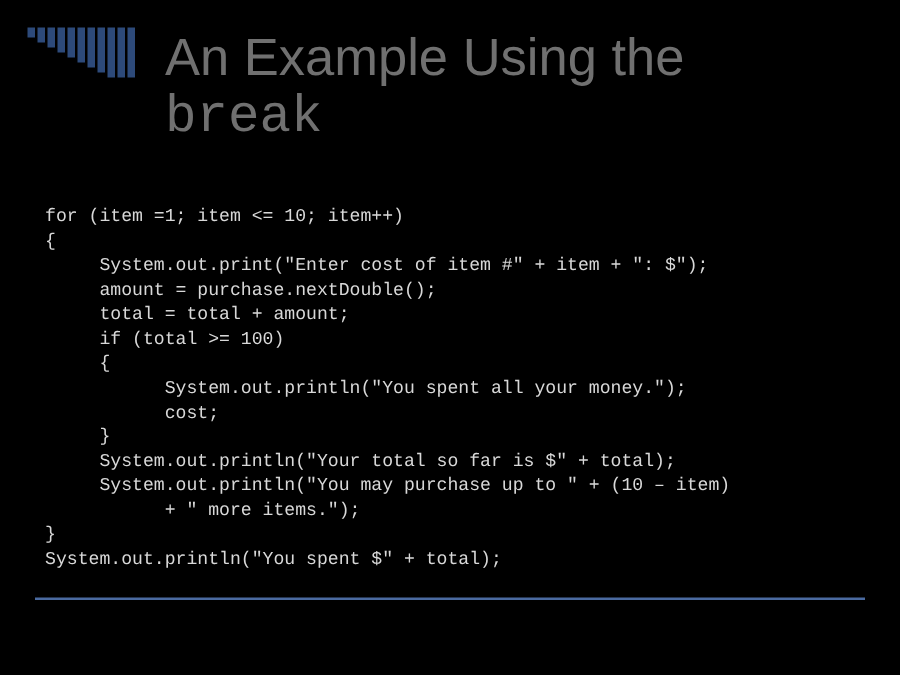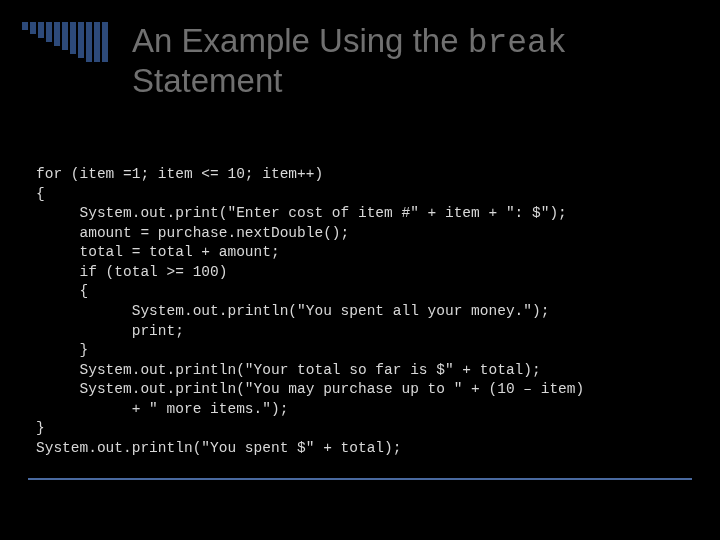--- a/index.html
+++ b/index.html
@@ -24,21 +24,21 @@
   }
   .title-block {
     position: absolute;
     top: 22px;
     left: 132px;
     right: 40px;
     color: #000;
     background: transparent;
   }
   .title-text {
-    font-size: 33px;
+    font-size: 42px;
     font-family: Arial, sans-serif;
     color: #000;
     filter: none;
   }
   
   .title-text {
     color: #3a3a3a;
     text-shadow: 2px 2px 3px rgba(120,120,120,0.4);
   }
   
@@ -85,32 +85,31 @@
   <div class="bar" style="height:28px"></div>
   <div class="bar" style="height:32px"></div>
   <div class="bar" style="height:36px"></div>
   <div class="bar" style="height:40px"></div>
   <div class="bar" style="height:40px"></div>
   <div class="bar" style="height:40px"></div>
 </div>
 
 <div class="title-block">
   <span class="title-text">An Example Using the </span><span class="title-text mono">break</span><br>
-  <span class="title-text"> Statement</span>
 </div>
 
 <div class="code-block"><span>for (item =1; item &lt;= 10; item++)</span>
 <span>{</span>
 <span>     System.out.print("Enter cost of item #" + item + ": $");</span>
 <span>     amount = purchase.nextDouble();</span>
 <span>     total = total + amount;</span>
 <span>     if (total &gt;= 100)</span>
 <span>     {</span>
 <span>           System.out.println("You spent all your money.");</span>
-<span>           print;</span>
+<span>           cost;</span>
 <span>     }</span>
 <span>     System.out.println("Your total so far is $" + total);</span>
 <span>     System.out.println("You may purchase up to " + (10 – item)</span>
 <span>           + " more items.");</span>
 <span>}</span>
 <span>System.out.println("You spent $" + total);</span></div>
 
 <div class="rule"></div>
 
 </body></html>

